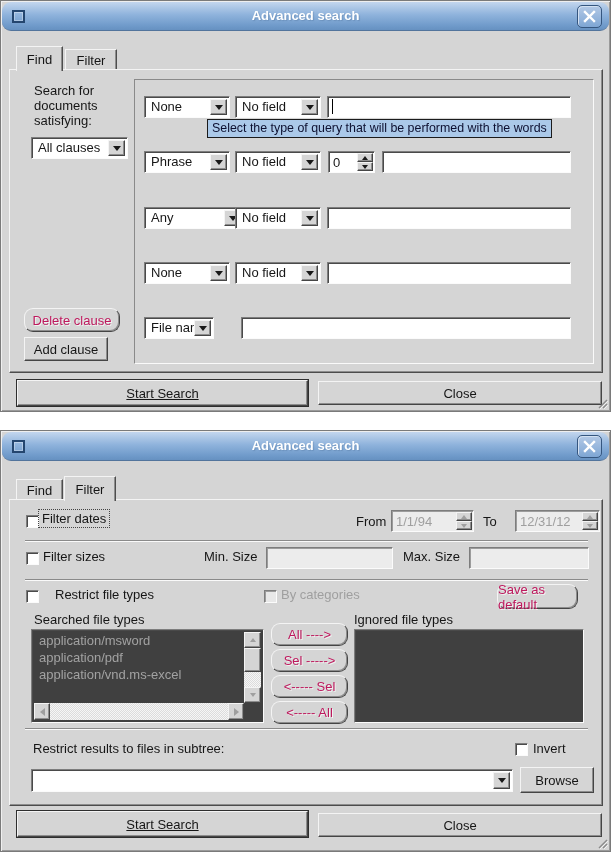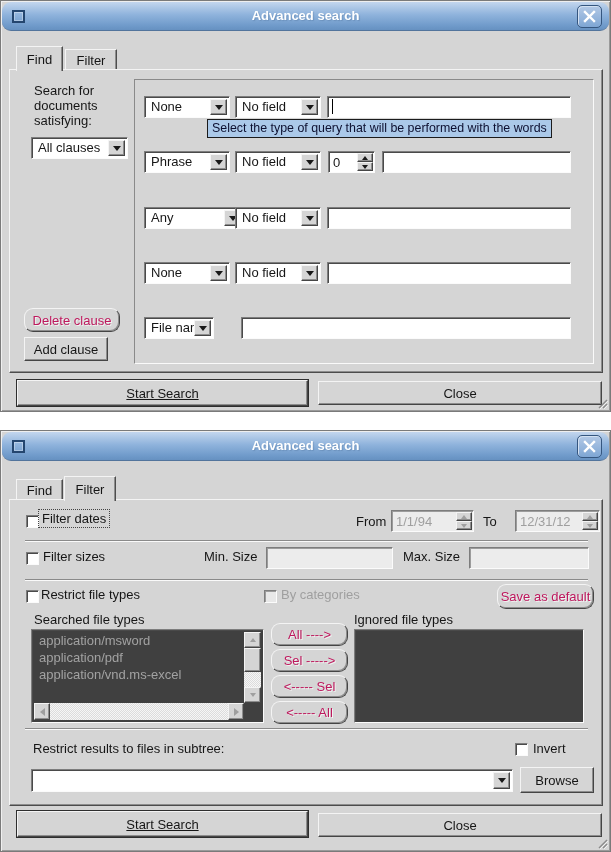--- a/index.html
+++ b/index.html
@@ -279,24 +279,24 @@
 
   <span class="cb" style="left:25px; top:121px; z-index:3;"></span>
   <span class="lbl" style="left:42px; top:118px; z-index:3;">Filter sizes</span>
   <span class="lbl" style="left:203px; top:118px; z-index:3;">Min. Size</span>
   <input class="field dis" style="left: 265px; top: 116px; width: 127px; height: 22px; z-index: 3;" value="">
   <span class="lbl" style="left:402px; top:118px; z-index:3;">Max. Size</span>
   <input class="field dis" style="left: 468px; top: 116px; width: 120px; height: 22px; z-index: 3;" value="">
   <div class="hsep" style="left:24px; top:148px; width:563px; z-index:3;"></div>
 
   <span class="cb" style="left:25px; top:159px; z-index:3;"></span>
-  <span class="lbl" style="left:40px; top:156px; z-index:3;">Restrict file types</span>
+  <span class="lbl" style="left:54px; top:156px; z-index:3;">Restrict file types</span>
   <span class="cb dis" style="left:263px; top:159px; z-index:3;"></span>
   <span class="lbl dimtext" style="left:280px; top:156px; z-index:3;">By categories</span>
-  <div class="btn dis" style="left:496px; top:153px; width:97px; height:25px; z-index:3;">
+  <div class="btn dis" style="left:496px; top:153px; width:81px; height:25px; z-index:3;">
       <span>Save as default</span>
     </div>
 
   <span class="lbl" style="left:33px; top:181px; z-index:3;">Searched file types</span>
   <div class="list" style="left:30px; top:198px; width:233px; height:94px; z-index:3;">
     <div class="list-items">
       <div>application/msword</div>
       <div>application/pdf</div>
       <div>application/vnd.ms-excel</div>
     </div>

